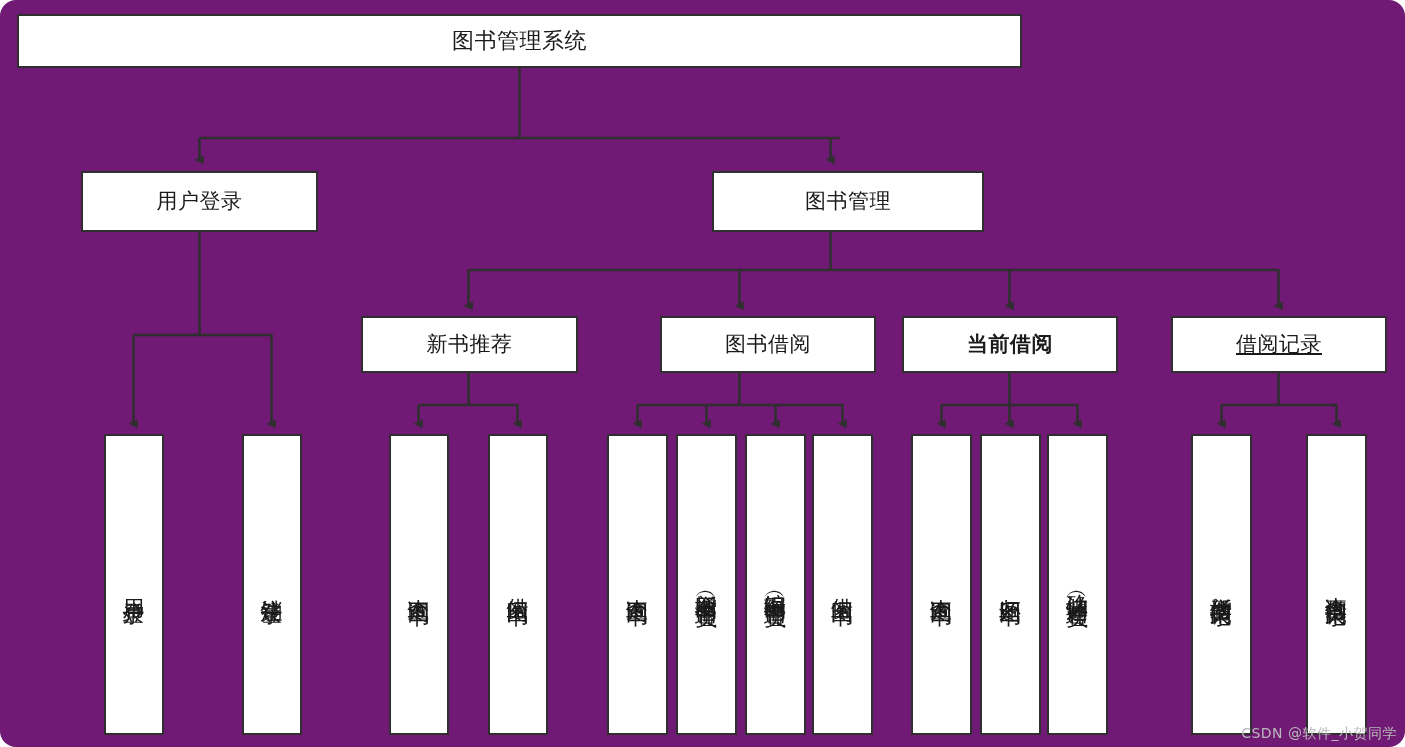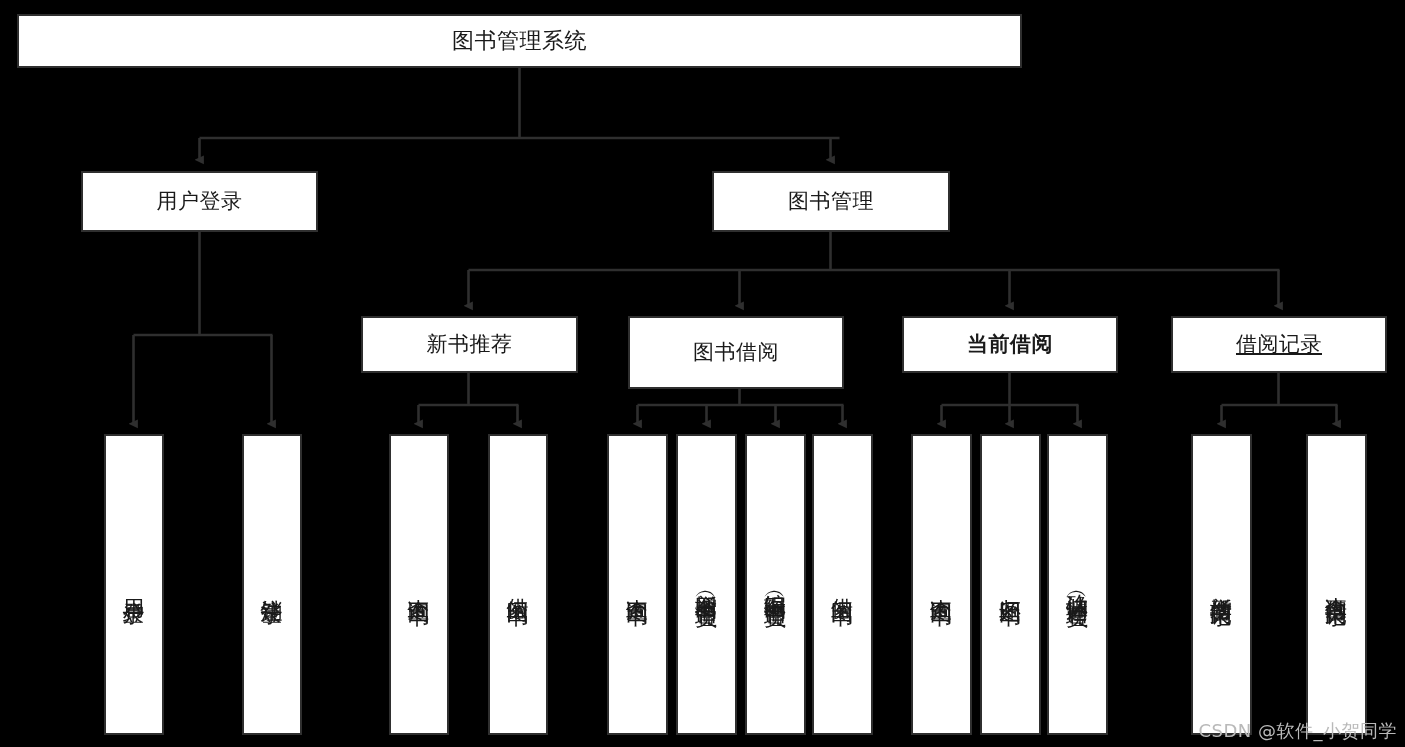--- a/index.html
+++ b/index.html
@@ -8,22 +8,23 @@
     padding: 0;
     background: #ffffff;
   }
   body {
     font-family: "DejaVu Sans", "Liberation Sans", sans-serif;
   }
   #diagram-root {
     position: relative;
     width: 1405px;
     height: 747px;
-    background: #000000;
+    background: #701a75;
     overflow: hidden;
+    border-radius: 16px;
   }
   #edge-layer {
     position: absolute;
     left: 0;
     top: 0;
     width: 1405px;
     height: 747px;
     pointer-events: none;
   }
   .node {
@@ -61,21 +62,21 @@
     text-orientation: upright;
     font-size: 22px;
     line-height: 1.05;
     letter-spacing: 2px;
     white-space: nowrap;
   }
   #watermark {
     position: absolute;
     right: 8px;
     bottom: 4px;
-    font-size: 18px;
+    font-size: 14px;
     color: #b9b9b9;
     letter-spacing: 0.5px;
     white-space: nowrap;
     font-family: "DejaVu Sans", "Liberation Sans", sans-serif;
   }
 </style>
 </head>
 <body>
 
 <div id="diagram-root">
@@ -130,28 +131,28 @@
     </g>
   </svg>
 
   <div class="node horiz root" style="left:17px; top:14px; width:1005px; height:54px;">
     <span class="label">图书管理系统</span>
   </div>
 
   <div class="node horiz" style="left:81px; top:171px; width:237px; height:61px;">
     <span class="label">用户登录</span>
   </div>
-  <div class="node horiz" style="left:712px; top:171px; width:238px; height:61px;">
+  <div class="node horiz" style="left:712px; top:171px; width:272px; height:61px;">
     <span class="label">图书管理</span>
   </div>
 
   <div class="node horiz" style="left:361px; top:316px; width:217px; height:57px;justify-content:center;">
     <span class="label">新书推荐</span>
   </div>
-  <div class="node horiz" style="left:628px; top:316px; width:216px; height:73px;">
+  <div class="node horiz" style="left:660px; top:316px; width:216px; height:57px;">
     <span class="label">图书借阅</span>
   </div>
   <div class="node horiz" style="left:902px; top:316px; width:216px; height:57px;font-weight:bold;">
     <span class="label">当前借阅</span>
   </div>
   <div class="node horiz" style="left:1171px; top:316px; width:216px; height:57px;text-decoration:underline;">
     <span class="label">借阅记录</span>
   </div>
 
   <div class="node vert" style="left:104px; top:434px; width:60px; height:301px;">

